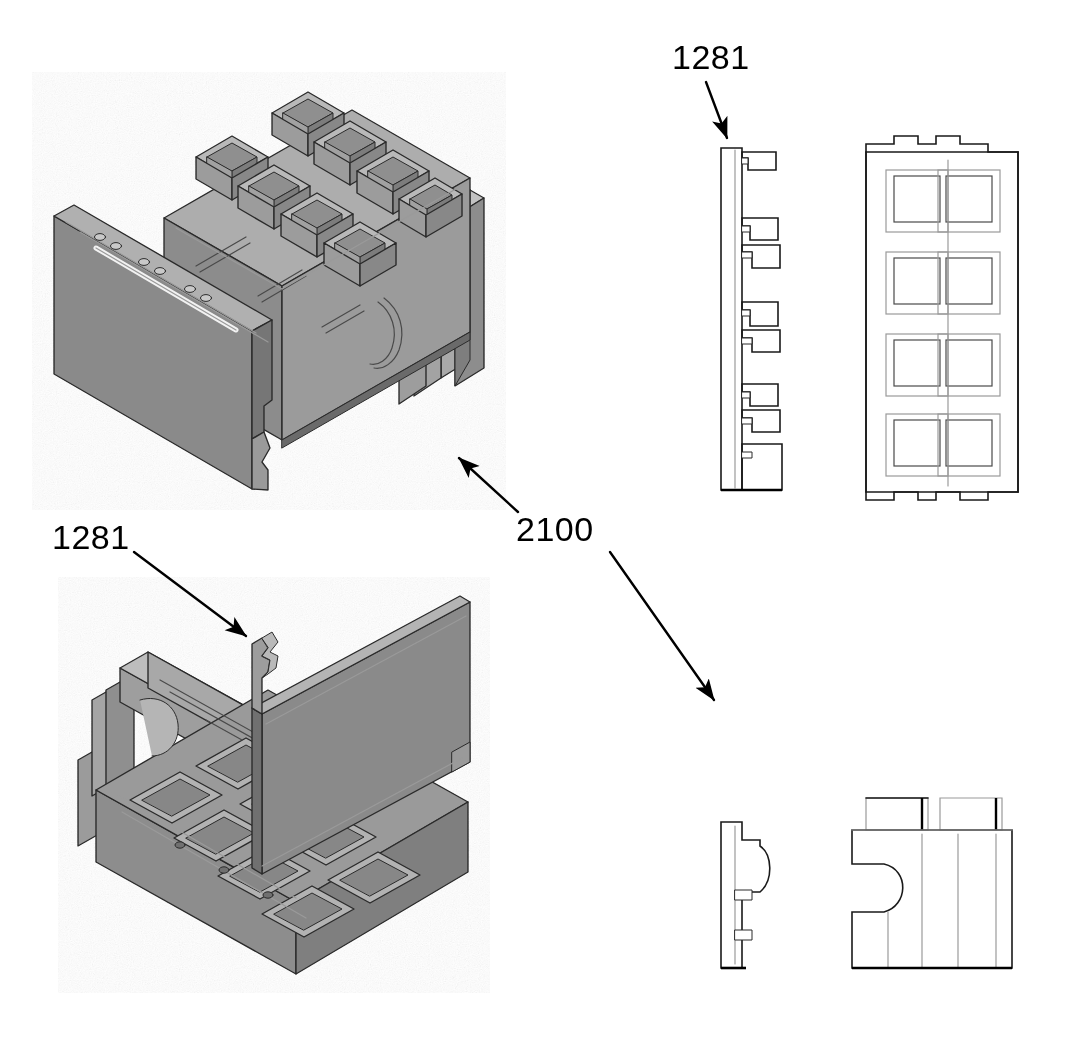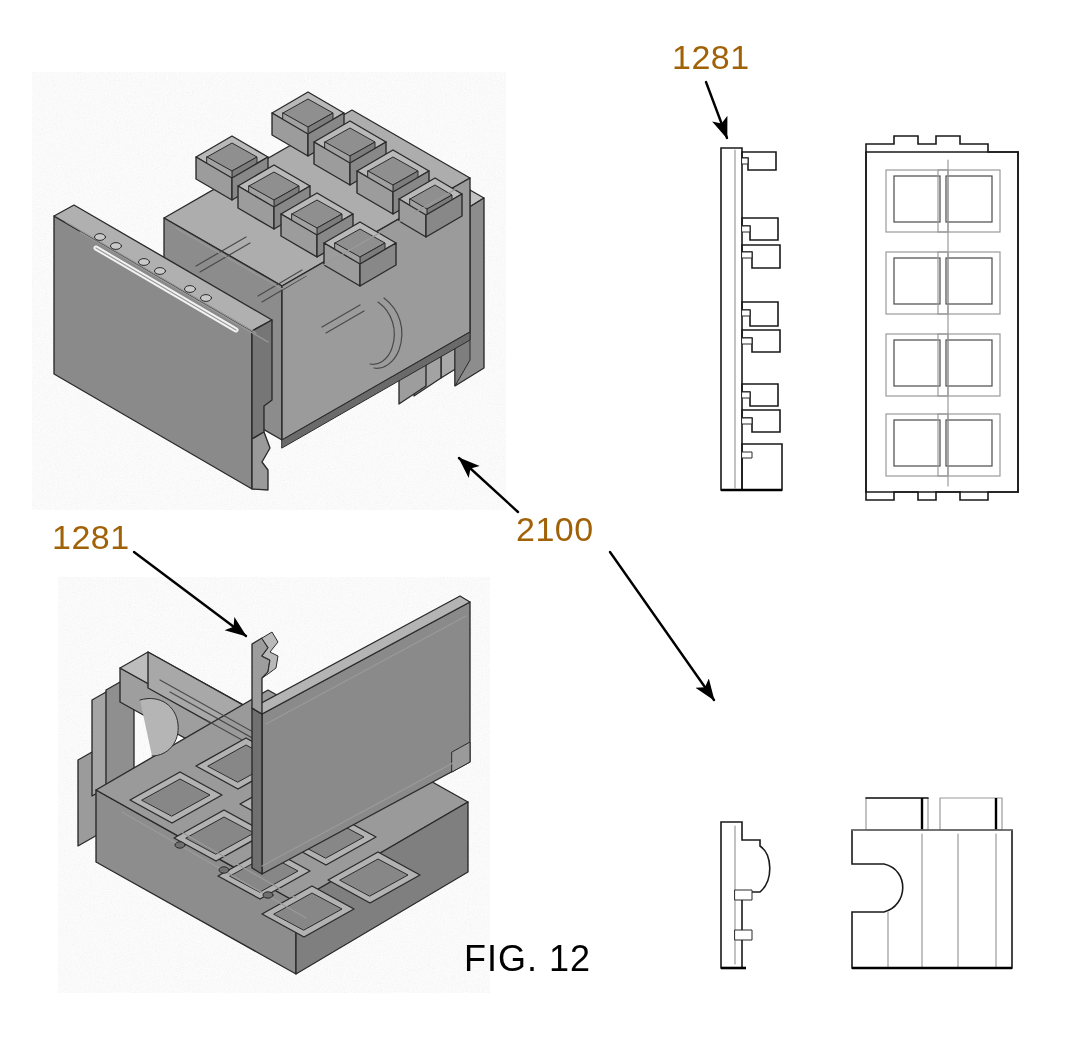--- a/index.html
+++ b/index.html
@@ -22,21 +22,21 @@
     position: absolute;
     left: 0;
     top: 0;
     width: 1072px;
     height: 1042px;
   }
   .ref-label {
     position: absolute;
     font-family: "Liberation Sans", sans-serif;
     font-size: 34px;
-    color: #a16207;
+    color: #000000;
     letter-spacing: 0.5px;
     white-space: nowrap;
     user-select: none;
   }
   #label-1281-top  { left: 672px; top: 38px;  }
   #label-1281-left { left: 52px;  top: 518px; }
   #label-1200      { left: 516px; top: 510px; }
   #fig-caption {
     position: absolute;
     left: 464px;
@@ -428,15 +428,14 @@
       <line x1="610" y1="552" x2="714" y2="700" class="arw" marker-end="url(#ah)"></line>
     </g>
   </svg>
 
   <div class="ref-label" id="label-1281-top">1281</div>
 
   <div class="ref-label" id="label-1281-left">1281</div>
 
   <div class="ref-label" id="label-1200">2100</div>
 
-  <div id="fig-caption">FIG. 12</div>
 
 </div>
 
 </body></html>

